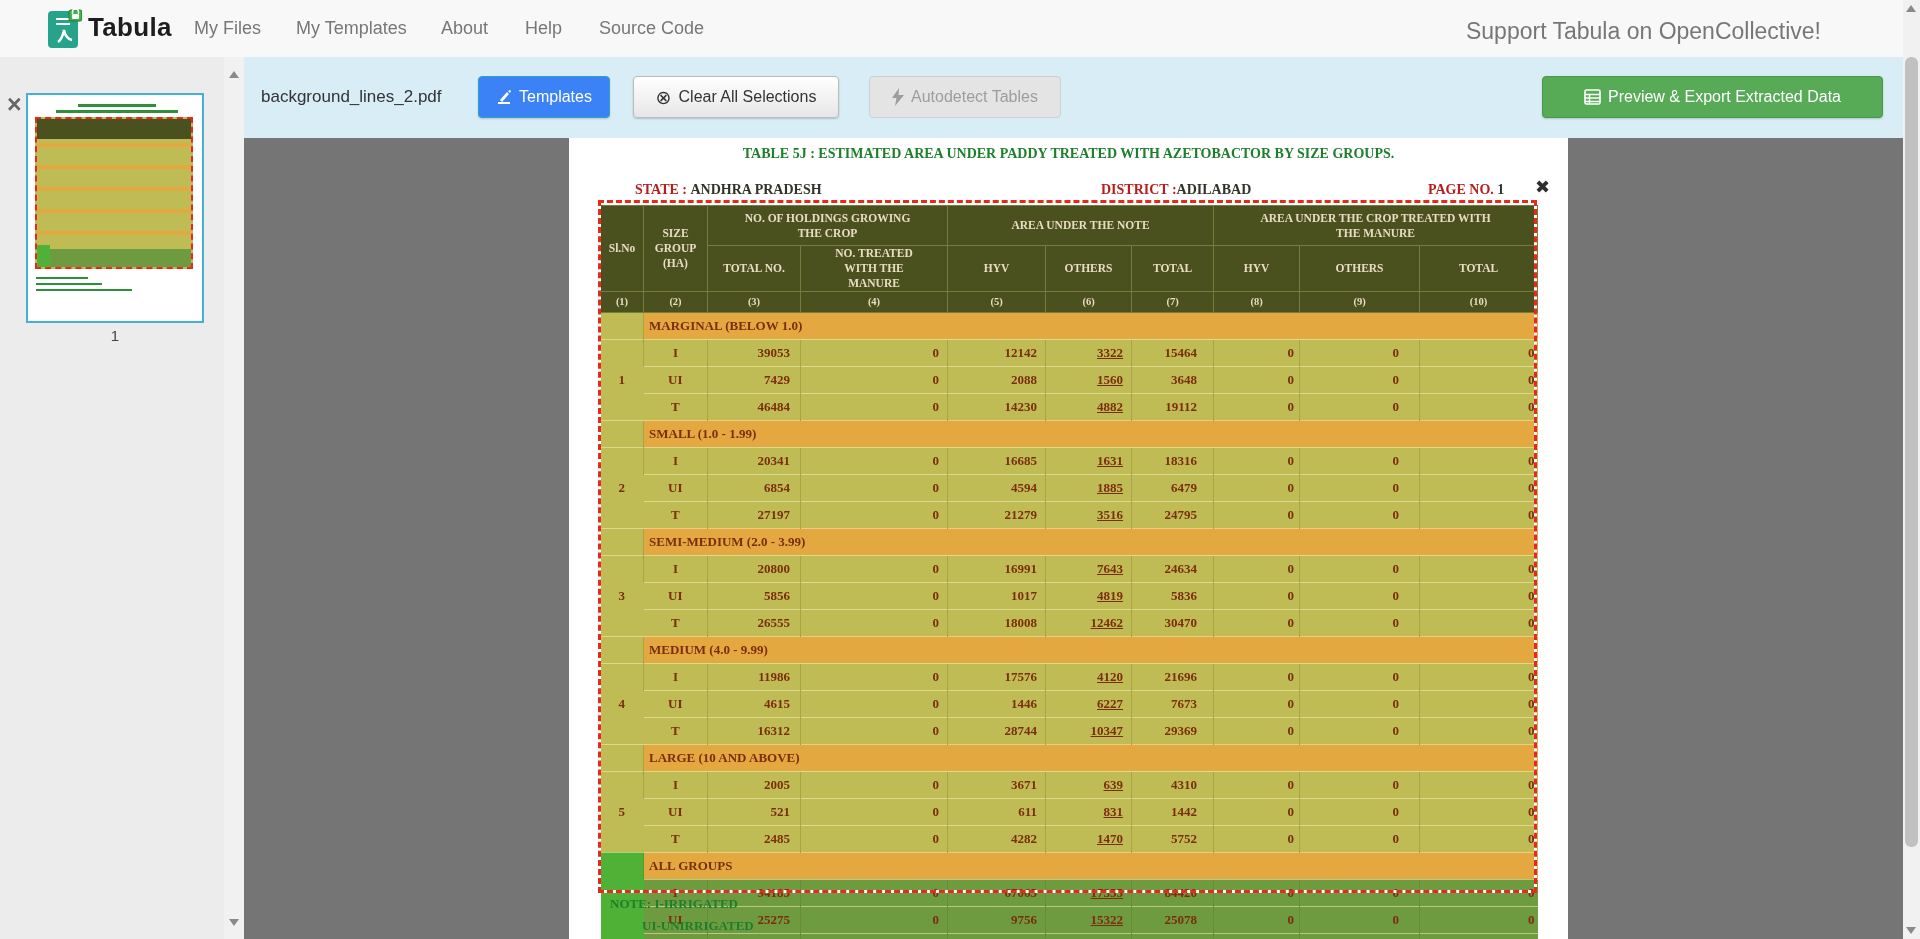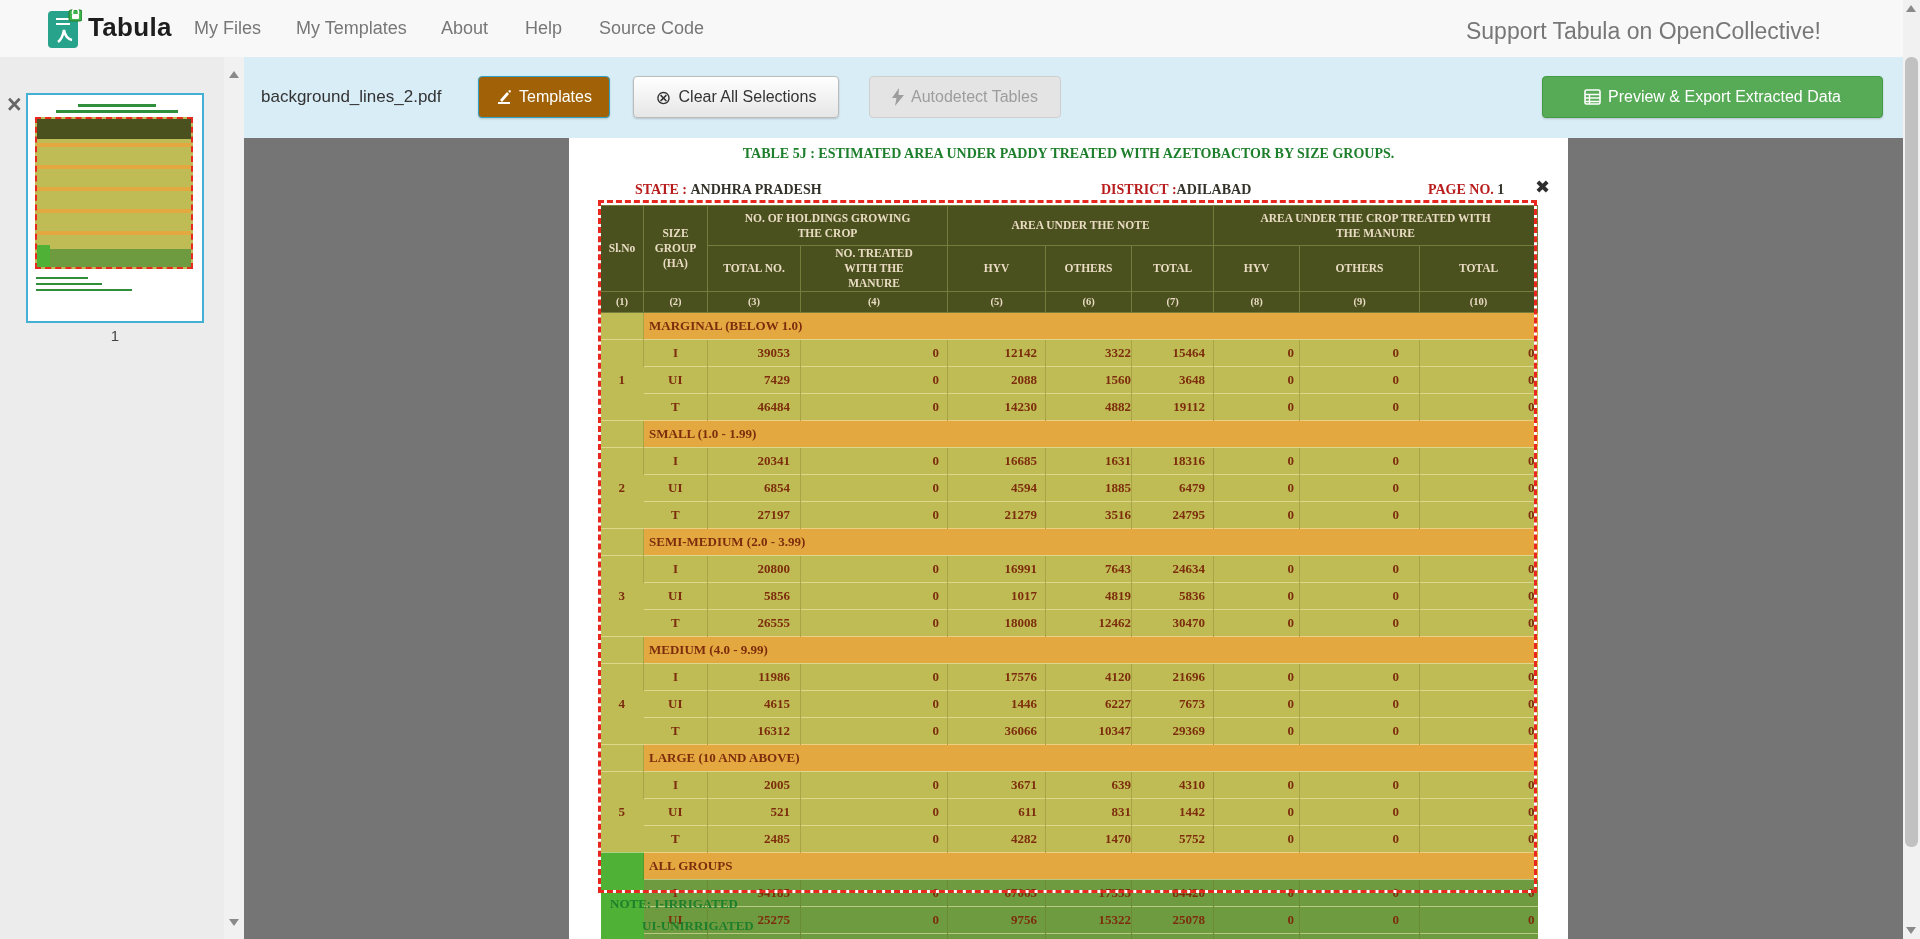--- a/index.html
+++ b/index.html
@@ -12,21 +12,21 @@
   #brand{left:88px;top:12px;font-size:26px;font-weight:bold;color:#1d1d1d;letter-spacing:.3px;}
   .navitem{top:18px;font-size:18px;color:#777;cursor:pointer;}
   #support{top:18px;right:82px;font-size:23px;color:#777;}
 
   
   #toolbar{left:244px;top:57px;width:1659px;height:81px;background:#d9edf7;}
   #filename{left:17px;top:30px;font-size:17px;color:#333;}
   .btn{position:absolute;top:19px;height:42px;border-radius:4px;font-size:16px;
        display:flex;align-items:center;justify-content:center;gap:7px;box-sizing:border-box;
        box-shadow:0 1px 2px rgba(0,0,0,.18);cursor:pointer;padding:0 14px;}
-  #btn-templates{left:234px;width:132px;background:#a16207;border:1px solid #2fa3c8;color:#fff;}
+  #btn-templates{left:234px;width:132px;background:#3b82f6;border:1px solid #2fa3c8;color:#fff;}
   #btn-clear{left:389px;width:206px;background:linear-gradient(#ffffff,#e6e6e6);border:1px solid #bbb;color:#333;}
   #btn-autodetect{left:625px;width:192px;background:#e4e4e4;border:1px solid #cfcfcf;color:#9d9d9d;box-shadow:none;cursor:default;}
   #btn-export{right:20px;width:341px;background:#57ab57;border:1px solid #459a45;color:#fff;}
   .clear-glyph{font-size:19px;line-height:1;}
 
   
   #sidebar{left:0;top:57px;width:224px;height:882px;background:#ececec;}
   #thumb-close{left:7px;top:38px;font-size:25px;font-weight:bold;color:#666;line-height:18px;cursor:pointer;}
   #thumb-box{left:26px;top:36px;width:178px;height:230px;background:#fff;border:2px solid #45b0d5;box-sizing:border-box;cursor:pointer;}
   .mini{position:absolute;}
@@ -69,21 +69,21 @@
   #big-table td:first-child{border-left:none;}
   td.section-label{background:#e4a840;color:#8a3a06;text-align:left;padding-left:5px;height:17px;font-size:12.5px;}
   td.sl-blank{background:#c0bc55;height:17px;}
   td.sl-num{background:#c0bc55;text-align:center;vertical-align:middle;}
   td.all-sl{background:#4fb135;}
   tr.data-row td{background:#c0bc55;}
   tr.data-row td.rowlabel{text-align:center;}
   tr.data-row.green td{background:#6f9b40;border-top-color:rgba(255,255,255,.28);}
   td.num{text-align:right;}
   td.c1{padding-right:10px;} td.c2{padding-right:8px;} td.c3{padding-right:8px;}
-  td.c4{padding-right:0;}  td.c5{padding-right:8px;margin-top:29px;} td.c6{padding-right:5px;}
+  td.c4{padding-right:8px;text-decoration:underline;}  td.c5{padding-right:16px;margin-top:29px;} td.c6{padding-right:5px;}
   td.c7{padding-right:20px;} td.c8{padding-right:3px;}
 
   
   #selection{left:29px;top:62px;width:939px;height:693px;box-sizing:border-box;pointer-events:none;}
   #selection .white-border{position:absolute;inset:0;border:3px solid #fff;box-sizing:border-box;}
   #selection .red-border{position:absolute;inset:0;border:3px dashed #e8281e;box-sizing:border-box;}
 
   .note-line{font-size:13px;color:#1d7f2b;}
 
   
@@ -374,21 +374,21 @@
           <td class="num c4">6227</td>
           <td class="num c5">7673</td>
           <td class="num c6">0</td>
           <td class="num c7">0</td>
           <td class="num c8">0</td>
         </tr>
         <tr class="data-row">
           <td class="rowlabel">T</td>
           <td class="num c1">16312</td>
           <td class="num c2">0</td>
-          <td class="num c3">36066</td>
+          <td class="num c3">28744</td>
           <td class="num c4">10347</td>
           <td class="num c5">29369</td>
           <td class="num c6">0</td>
           <td class="num c7">0</td>
           <td class="num c8">0</td>
         </tr>
         <tr>
           <td class="sl-blank"></td>
           <td class="section-label" colspan="9">LARGE (10 AND ABOVE)</td>
         </tr>

